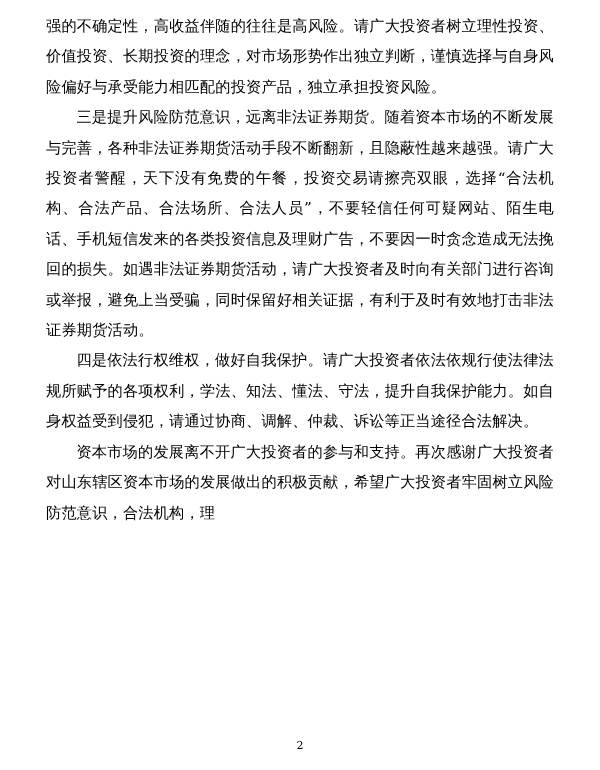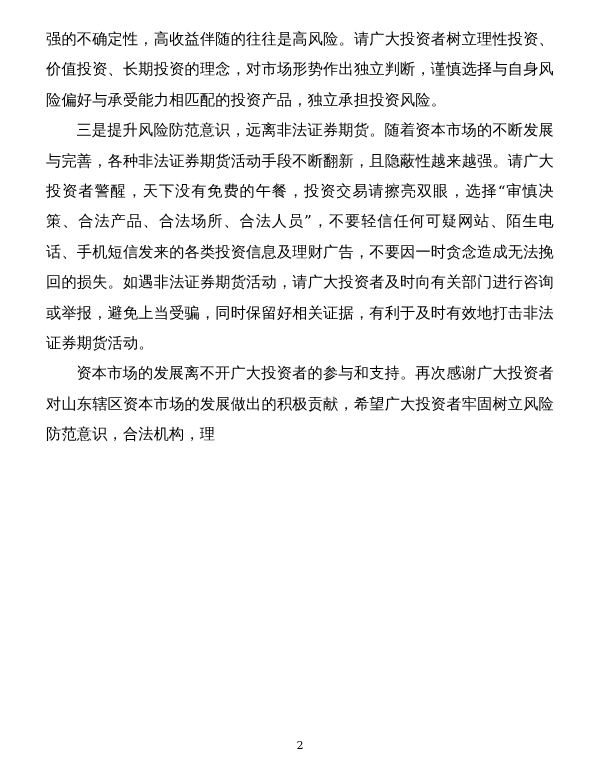--- a/index.html
+++ b/index.html
@@ -12,21 +12,21 @@
     background: #ffffff;
     font-family: "DejaVu Serif", serif;
     color: #000000;
     position: relative;
     overflow: hidden;
   }
   #page {
     width: 600px;
     height: 770px;
     box-sizing: border-box;
-    padding: 24px 46px 0 46px;
+    padding: 11px 46px 0 46px;
     position: relative;
   }
   .para {
     font-size: 15.2px;
     line-height: 30.4px;
     text-align: justify;
     text-justify: inter-ideograph;
     margin: 0;
     letter-spacing: 0.2px;
   }
@@ -43,17 +43,18 @@
     font-family: "DejaVu Serif", serif;
     color: #000000;
   }
 </style>
 </head>
 <body>
 
 <div id="page">
 
   <p class="para">强的不确定性，高收益伴随的往往是高风险。请广大投资者树立理性投资、价值投资、长期投资的理念，对市场形势作出独立判断，谨慎选择与自身风险偏好与承受能力相匹配的投资产品，独立承担投资风险。</p>
-  <p class="para indent">三是提升风险防范意识，远离非法证券期货。随着资本市场的不断发展与完善，各种非法证券期货活动手段不断翻新，且隐蔽性越来越强。请广大投资者警醒，天下没有免费的午餐，投资交易请擦亮双眼，选择“审慎决策、合法产品、合法场所、合法人员”，不要轻信任何可疑网站、陌生电话、手机短信发来的各类投资信息及理财广告，不要因一时贪念造成无法挽回的损失。如遇非法证券期货活动，请广大投资者及时向有关部门进行咨询或举报，避免上当受骗，同时保留好相关证据，有利于及时有效地打击非法证券期货活动。</p>
+  <p class="para indent">三是提升风险防范意识，远离非法证券期货。随着资本市场的不断发展与完善，各种非法证券期货活动手段不断翻新，且隐蔽性越来越强。请广大投资者警醒，天下没有免费的午餐，投资交易请擦亮双眼，选择“合法机构、合法产品、合法场所、合法人员”，不要轻信任何可疑网站、陌生电话、手机短信发来的各类投资信息及理财广告，不要因一时贪念造成无法挽回的损失。如遇非法证券期货活动，请广大投资者及时向有关部门进行咨询或举报，避免上当受骗，同时保留好相关证据，有利于及时有效地打击非法证券期货活动。</p>
+  <p class="para indent">四是依法行权维权，做好自我保护。请广大投资者依法依规行使法律法规所赋予的各项权利，学法、知法、懂法、守法，提升自我保护能力。如自身权益受到侵犯，请通过协商、调解、仲裁、诉讼等正当途径合法解决。</p>
   <p class="para indent">资本市场的发展离不开广大投资者的参与和支持。再次感谢广大投资者对山东辖区资本市场的发展做出的积极贡献，希望广大投资者牢固树立风险防范意识，合法机构，理</p>
 
   <div class="page-number">2</div>
 </div>
 
 </body></html>

